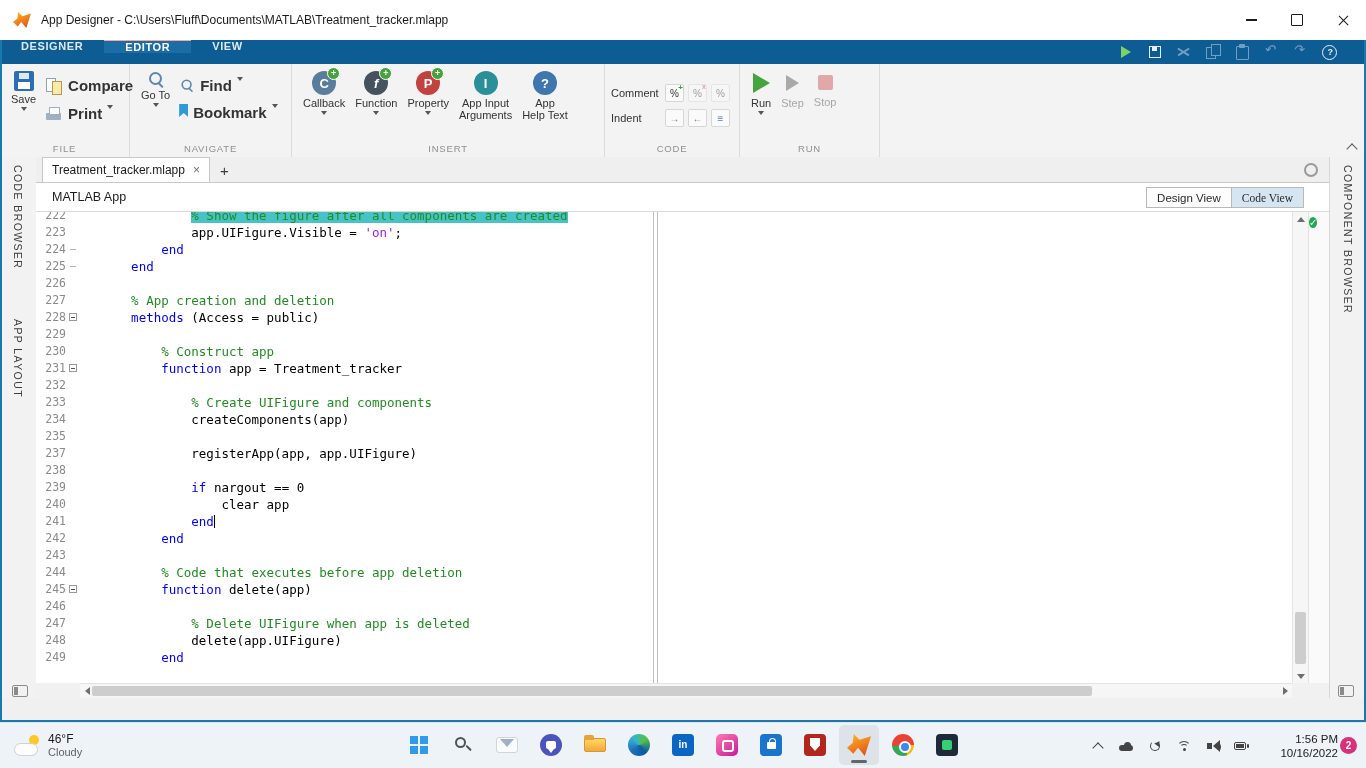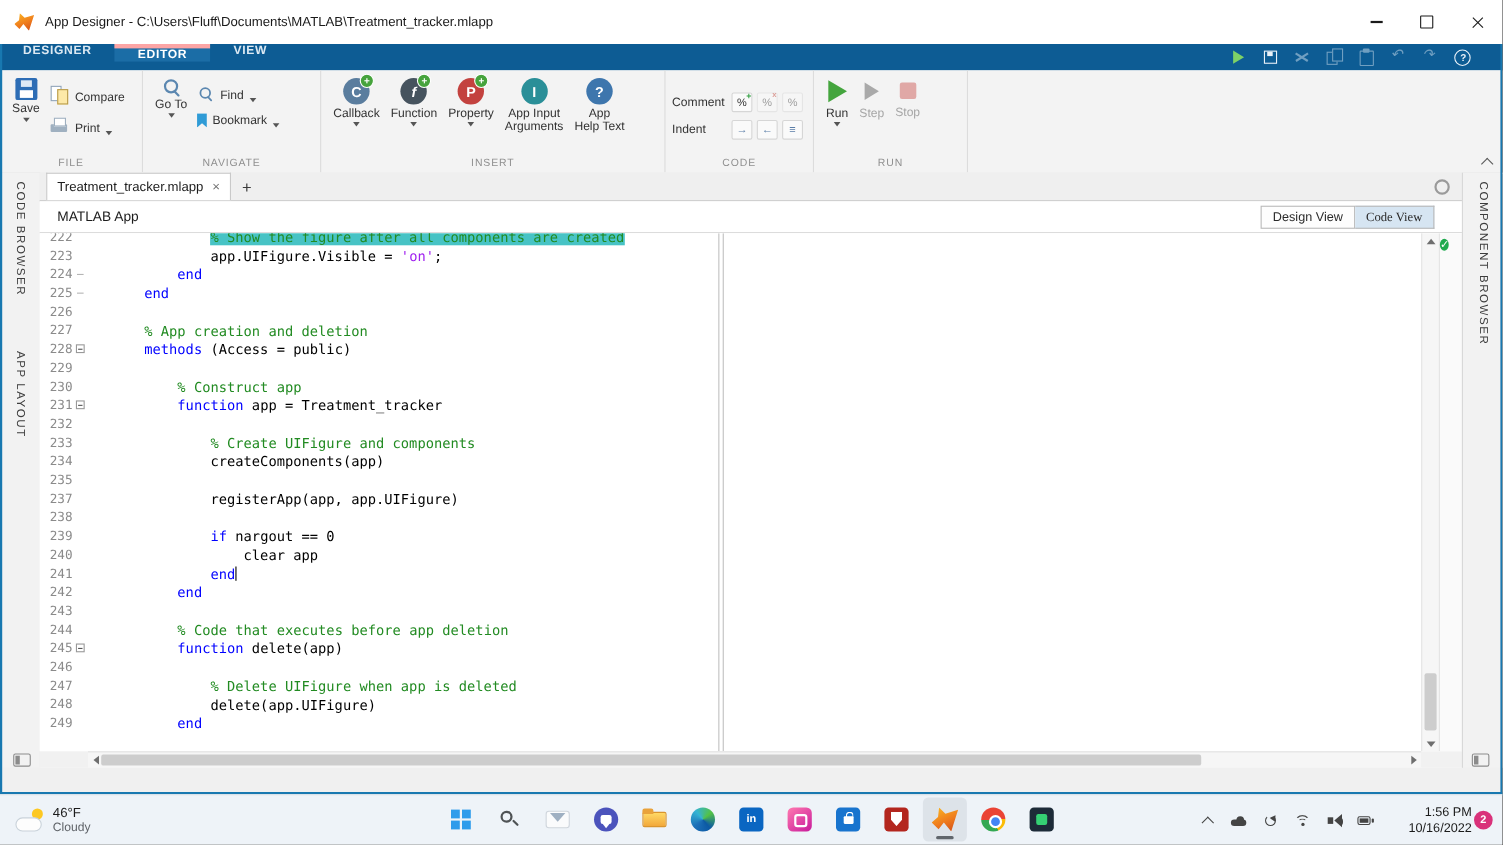--- a/index.html
+++ b/index.html
@@ -13,21 +13,21 @@
   .wbtns{position:absolute;right:0;top:0;height:40px;display:flex;}
   .wbtn{width:46px;height:40px;display:flex;align-items:center;justify-content:center;position:relative;}
   .wb-min i{display:block;width:11px;height:1.2px;background:#1a1a1a;}
   .wb-max i{display:block;width:10px;height:10px;border:1.1px solid #1a1a1a;border-radius:1px;}
   .wb-close i{display:block;position:relative;width:13px;height:13px;}
   .wb-close i::before,.wb-close i::after{content:"";position:absolute;left:0;top:6px;width:13px;height:1.2px;background:#1a1a1a;}
   .wb-close i::before{transform:rotate(45deg);} .wb-close i::after{transform:rotate(-45deg);}
   
   .tabstrip{position:absolute;left:0;top:40px;width:1366px;height:24px;background:#0d5c94;display:flex;align-items:flex-start;}
   .ts-tab{padding:0 21px;display:flex;align-items:center;font-size:11px;font-weight:bold;letter-spacing:.6px;color:#dce9f3;}
-  .ts-tab.active{background:#1b6da6;border-top:4px solid #fca5a5;color:#fff;padding-top:0;}
+  .ts-tab.active{background:#1b6da6;border-top:1px solid #fca5a5;color:#fff;padding-top:0;}
   .qa-wrap{position:absolute;right:28px;top:0;height:24px;display:flex;align-items:center;gap:11px;}
   .qa{position:relative;width:18px;height:18px;}
   .qa i,.qa b{position:absolute;display:block;}
   .qa.dis{opacity:.45;}
   .qa-run i{left:4px;top:3px;width:0;height:0;border-left:10px solid #7ed167;border-top:6px solid transparent;border-bottom:6px solid transparent;}
   .qa-save i{left:3px;top:3px;width:10px;height:10px;border:1.4px solid #e9f1f8;}
   .qa-save b{left:6px;top:4px;width:5px;height:4px;background:#e9f1f8;}
   .qa-cut i,.qa-cut b{left:2px;top:8px;width:13px;height:1.5px;background:#e9f1f8;}
   .qa-cut i{transform:rotate(32deg);} .qa-cut b{transform:rotate(-32deg);}
   .qa-copy i{left:2px;top:4px;width:8px;height:10px;border:1.3px solid #e9f1f8;}
@@ -38,21 +38,21 @@
   .qa-redo i::after{content:"↷";color:#e9f1f8;font-size:13px;position:absolute;left:2px;top:-1px;}
   .qa-help i{left:2px;top:2px;width:13px;height:13px;border:1.3px solid #e9f1f8;border-radius:50%;}
   .qa-help i::after{content:"?";position:absolute;left:4.5px;top:1px;font:bold 9px "Liberation Sans",sans-serif;color:#e9f1f8;}
   
   .ribbon{position:absolute;left:0;top:64px;width:1366px;height:93px;background:#f3f3f3;border-bottom:1px solid #cfcfcf;display:flex;}
   .rsec{position:relative;border-right:1px solid #dcdcdc;box-sizing:border-box;display:flex;align-items:flex-start;padding:4px 6px 16px 6px;}
   .sec-label{position:absolute;left:0;right:0;bottom:3px;text-align:center;font-size:9.5px;color:#8f8f8f;letter-spacing:.8px;}
   .bigbtn{display:flex;flex-direction:column;align-items:center;gap:2px;padding:3px 5px 0 5px;font-size:11px;color:#333;}
   .bigbtn .bl2{font-size:11px;line-height:12px;text-align:center;}
   .stack{display:flex;flex-direction:column;justify-content:center;gap:8px;margin-top:8px;}
-  .smallbtn{display:flex;align-items:flex-end;gap:5px;font-size:11px;color:#333;padding:1px 4px;}
+  .smallbtn{display:flex;align-items:flex-start;gap:5px;font-size:15px;color:#333;padding:1px 4px;font-weight:bold;}
   .dda{width:0;height:0;border-left:3.5px solid transparent;border-right:3.5px solid transparent;border-top:4px solid #555;}
   .dis-t{color:#a6a6a6;}
   
   .ic-save{position:relative;width:20px;height:20px;background:#2d6db5;border-radius:2px;}
   .ic-save::before{content:"";position:absolute;left:5px;top:2px;width:10px;height:6px;background:#dfe9f5;}
   .ic-save::after{content:"";position:absolute;left:4px;bottom:2px;width:12px;height:7px;background:#fff;}
   .ic-compare{position:relative;width:18px;height:18px;}
   .ic-compare::before{content:"";position:absolute;left:1px;top:1px;width:8px;height:12px;background:#fff;border:1px solid #8fa3b8;}
   .ic-compare::after{content:"";position:absolute;left:7px;top:4px;width:8px;height:12px;background:#fde9a8;border:1px solid #b89b4a;}
   .ic-print{position:relative;width:18px;height:18px;}

